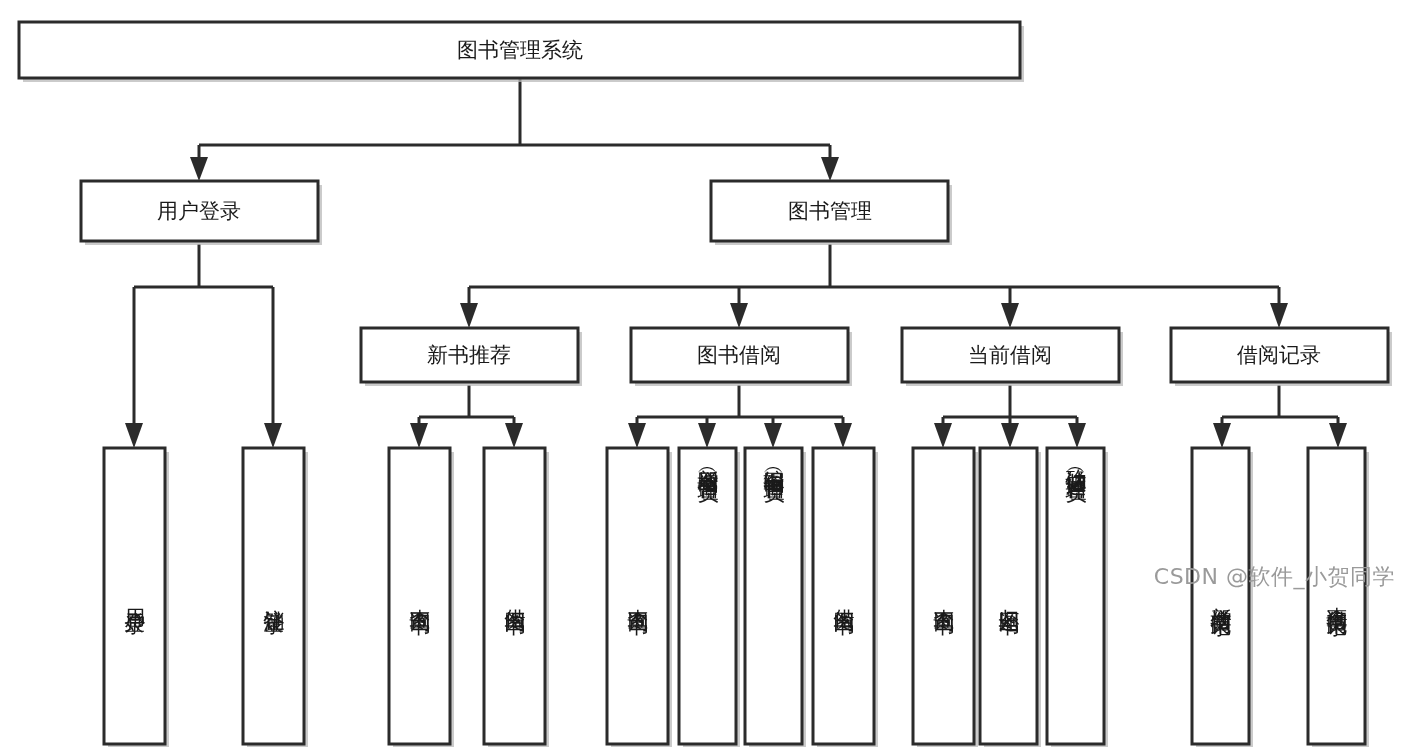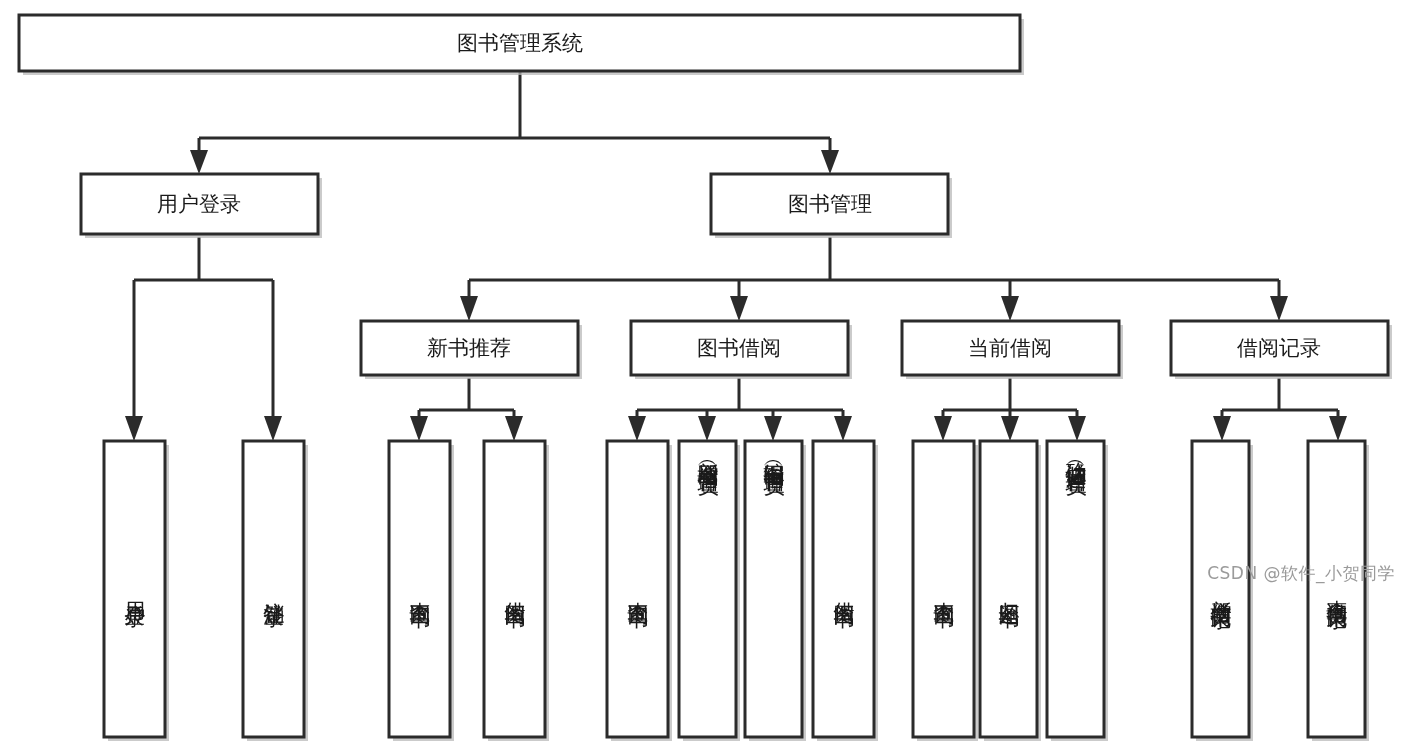--- a/index.html
+++ b/index.html
@@ -10,21 +10,21 @@
   body {
     width: 1405px;
     height: 747px;
     font-family: "DejaVu Sans", "Liberation Sans", sans-serif;
     position: relative;
     overflow: hidden;
   }
   #diagram-root {
     position: absolute;
     left: 0;
-    top: 4px;
+    top: 11px;
     width: 1405px;
     height: 587px;
   }
   svg.tree {
     display: block;
     width: 1405px;
     height: 747px;
   }
   .node-box {
     fill: #ffffff;
@@ -69,21 +69,21 @@
     color: #1a1a1a;
     letter-spacing: 2px;
     white-space: nowrap;
     text-align: center;
   }
   .watermark {
     position: absolute;
     right: 10px;
     bottom: 6px;
     font-family: "DejaVu Sans", "Liberation Sans", sans-serif;
-    font-size: 17px;
+    font-size: 22px;
     color: #9a9a9a;
     letter-spacing: 0.5px;
     white-space: nowrap;
   }
 </style>
 </head>
 <body>
 
 <div id="diagram-root">
 

